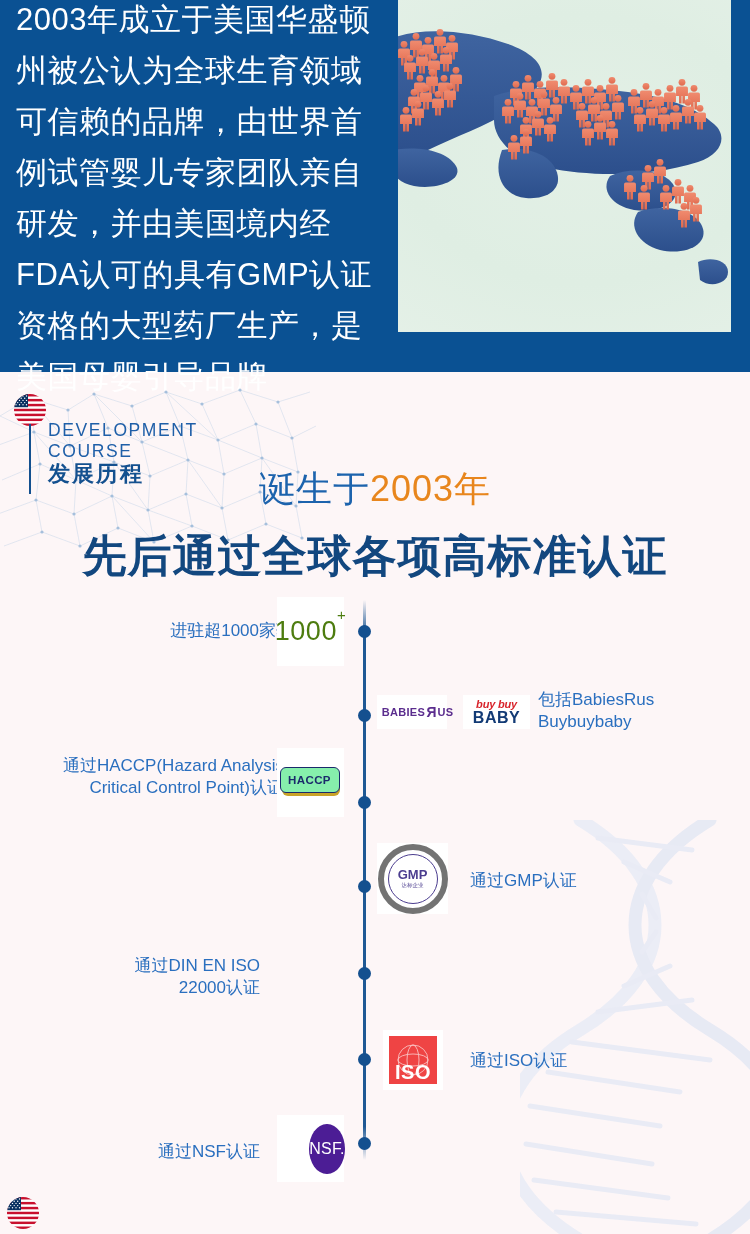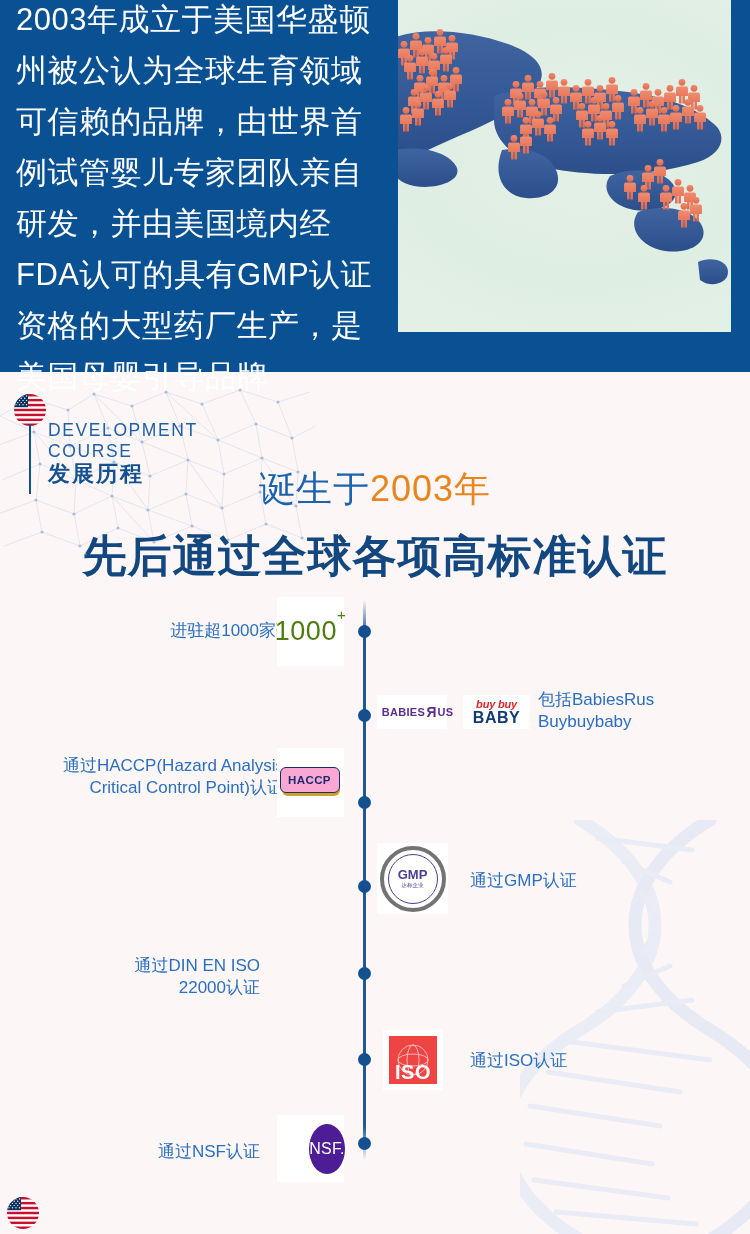--- a/index.html
+++ b/index.html
@@ -103,21 +103,21 @@
   .big-num{
     color:#4d7c0f;font-size:27px;font-weight:400;letter-spacing:.5px;
   }
   .big-num sup{font-size:15px;top:-10px;position:relative;}
 
   
   .haccp-badge{
     width:58px;height:24px;border:1.6px solid #1b2a6b;border-radius:6px;
     display:flex;align-items:center;justify-content:center;
     color:#1b2a6b;font-size:11.5px;font-weight:700;letter-spacing:.4px;
-    background:#f9a8d4;position:relative;
+    background:#86efac;position:relative;
   }
   .haccp-wrap{position:relative;width:62px;height:32px;}
   .haccp-shadow{
     position:absolute;left:2px;top:5px;width:58px;height:24px;border-radius:6px;
     background:#c9a227;
   }
   .babies-logo{
     color:#5b2d8e;font-size:11px;font-weight:700;letter-spacing:.3px;
     display:flex;align-items:center;margin-left:11px;
   }
@@ -133,21 +133,21 @@
     width:48px;height:48px;background:#ef4444;display:flex;align-items:flex-end;
     justify-content:center;color:#fff;font-size:20px;font-weight:700;
     letter-spacing:.5px;position:relative;
   }
   .nsf-circle{
     width:50px;height:50px;border-radius:50%;background:#4c1d95;
     display:flex;align-items:center;justify-content:center;
     color:#fff;font-size:16px;font-weight:400;letter-spacing:.2px;margin-left:33px;
   }
   .gmp-seal{
-    width:58px;height:58px;border-radius:50%;border:4px solid #737373;
+    width:58px;height:58px;border-radius:50%;border:6px solid #737373;
     display:flex;align-items:center;justify-content:center;position:relative;
     color:#4b3d8f;
   }
   .gmp-seal:before{
     content:"";position:absolute;left:4px;top:4px;right:4px;bottom:4px;
     border-radius:50%;border:1px solid #4b3d8f;
   }
   .gmp-seal .t{font-size:13px;font-weight:700;line-height:1;text-align:center;}
   .gmp-seal .s{font-size:5.5px;line-height:1.3;text-align:center;margin-top:1px;}
   .iso22k{

